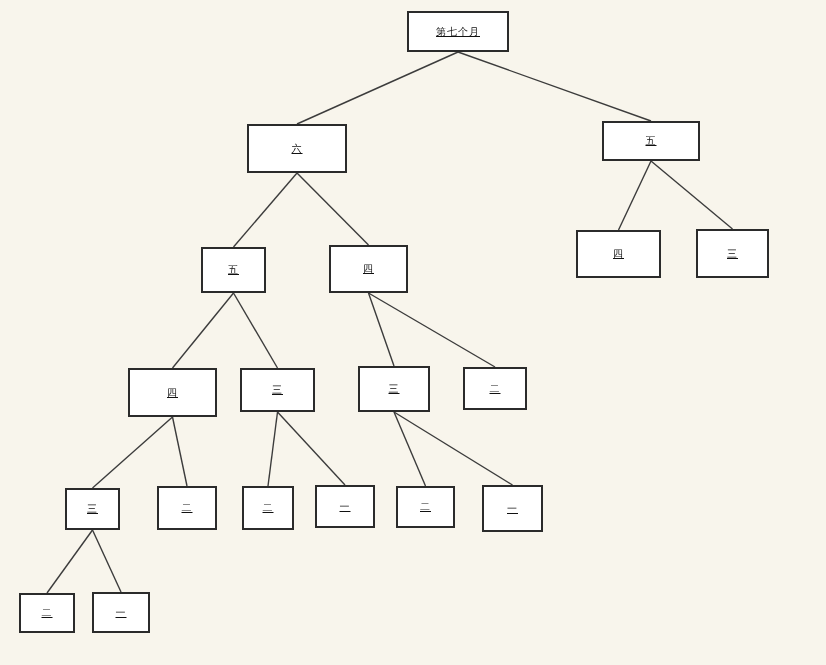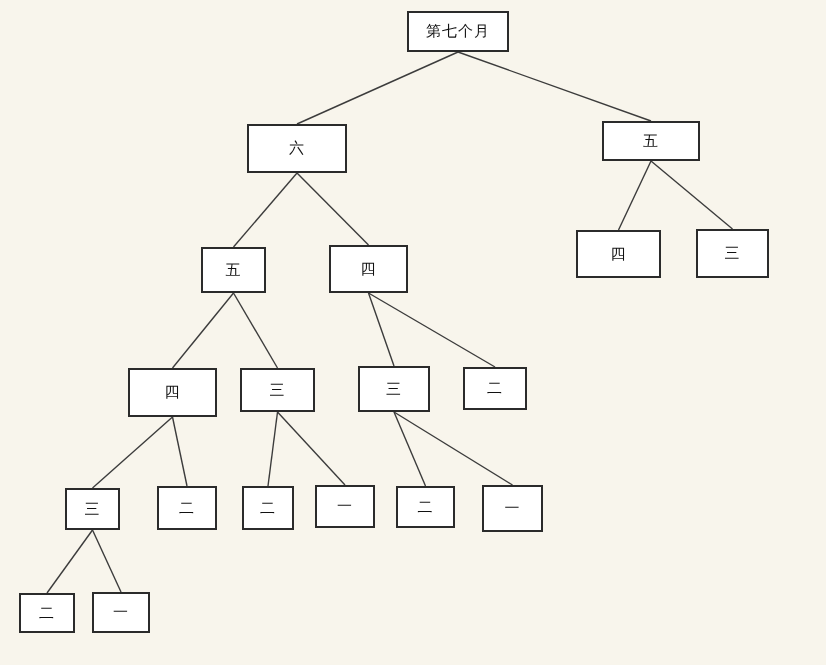--- a/index.html
+++ b/index.html
@@ -28,24 +28,25 @@
     left: 0; top: 0;
     width: 826px;
     height: 665px;
   }
   .node {
     position: absolute;
     box-sizing: border-box;
     display: flex;
     align-items: center;
     justify-content: center;
-    font-size: 15px;
+    font-size: 10px;
     letter-spacing: 1px;
     line-height: 1;
     user-select: none;
+    text-decoration: underline;
   }
 </style>
 </head>
 <body style="background: rgb(248, 245, 236);">
 
 <div class="canvas">
   <svg class="edges-layer" width="826" height="665" viewBox="0 0 826 665" xmlns="http://www.w3.org/2000/svg">
       <line x1="458" y1="52" x2="297" y2="124" stroke="#3C3C3C" stroke-width="1.4"></line>
       <line x1="458" y1="52" x2="651" y2="121" stroke="#3C3C3C" stroke-width="1.4"></line>
       <line x1="297" y1="173" x2="233.5" y2="247" stroke="#3C3C3C" stroke-width="1.4"></line>

